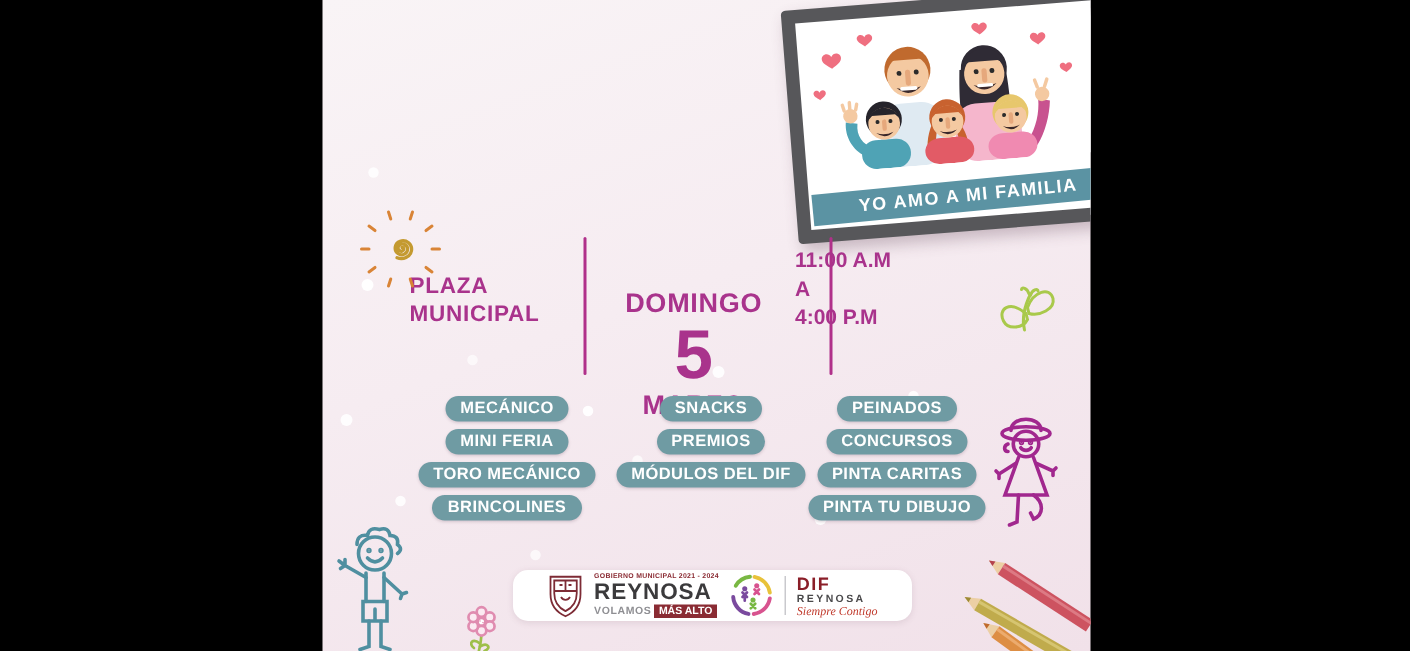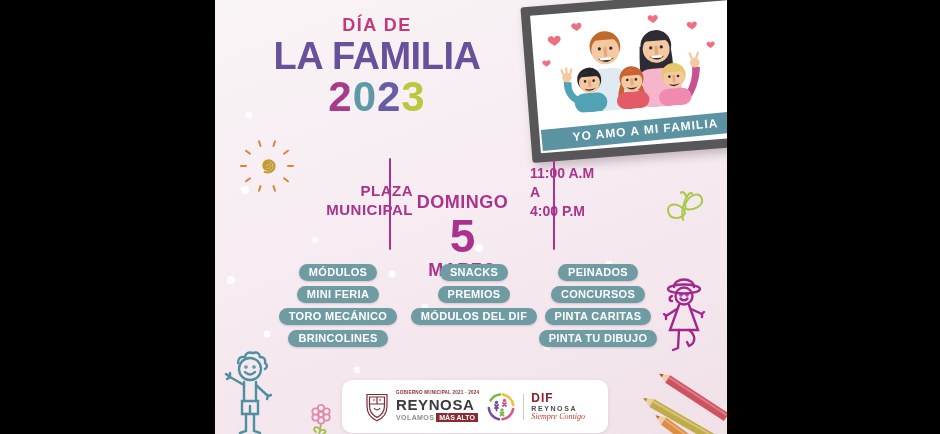--- a/index.html
+++ b/index.html
@@ -23,41 +23,41 @@
   
   .polaroid{position:absolute;left:310px;top:0px;width:202px;height:128px;
             background:#fff;border:9px solid #57575a;border-radius:3px;
             transform:rotate(-4.5deg);transform-origin:40% 40%;
             box-shadow:3px 5px 10px rgba(90,60,80,.30);padding:5px;}
   .photo{width:192px;height:96px;overflow:hidden;background:#fff;}
   .photo-banner{position:absolute;left:2px;right:2px;bottom:4px;height:21px;background:#5b93a3;
             color:#fff;font-weight:800;font-size:12px;letter-spacing:1px;text-align:center;
             line-height:21px;transform:rotate(-1deg);}
   
-  .venue{position:absolute;left:58px;top:182px;width:140px;text-align:right;
+  .venue{position:absolute;left:58px;top:182px;width:140px;text-align:left;
          color:#a9338c;font-weight:700;font-size:15px;line-height:1.25;letter-spacing:.5px;}
   .vdiv{position:absolute;width:2px;height:92px;top:158px;background:#b0308a;border-radius:1px;}
   .vdiv1{left:174px;} .vdiv2{left:338px;}
   .date-block{position:absolute;left:190px;top:158px;width:115px;text-align:center;
               color:#a9338c;font-weight:800;line-height:1;margin-top:35px;}
   .date-day{font-size:18px;letter-spacing:.5px;}
   .date-num{font-size:46px;margin:2px 0 2px 0;}
   .date-month{font-size:18px;letter-spacing:.5px;}
   .time-block{position:absolute;left:315px;top:164px;width:120px;text-align:left;
               color:#a9338c;font-weight:700;font-size:14px;line-height:1.35;}
   
   .pill-col{position:absolute;top:264px;display:flex;flex-direction:column;align-items:center;gap:5px;}
   .col1{left:40px;width:166px;} .col2{left:176px;width:166px;} .col3{left:300px;width:166px;}
   .pill{background:#6f9ba3;color:#fff;font-weight:700;font-size:11px;letter-spacing:.3px;
         padding:2px 10px 3px 10px;border-radius:10px;white-space:nowrap;
         box-shadow:0 1px 2px rgba(120,90,110,.25);}
   .free-label{position:absolute;left:157px;top:352px;width:200px;text-align:center;
               color:#b12e87;font-weight:800;font-size:14px;letter-spacing:.3px;}
   
-  .logo-bar{position:absolute;left:127px;top:380px;width:266px;height:53px;background:#fff;
+  .logo-bar{position:absolute;left:127px;top:380px;width:266px;height:34px;background:#fff;
             border-radius:10px;display:flex;align-items:center;justify-content:center;gap:7px;
             box-shadow:0 1px 4px rgba(120,90,110,.15);}
   .gov-text{display:flex;flex-direction:column;line-height:1;}
   .gov-line{font-size:4.6px;font-weight:700;color:#8a2b33;letter-spacing:.2px;}
   .gov-city{font-size:15px;font-weight:800;color:#3b3a3c;letter-spacing:.6px;margin-top:1px;}
   .gov-slogan{display:flex;align-items:center;gap:2px;margin-top:1px;}
   .gov-volamos{font-size:7px;font-weight:700;color:#8f8f93;letter-spacing:.4px;}
   .gov-badge{font-size:7px;font-weight:800;color:#fff;background:#8a2b33;padding:0 3px;line-height:9px;}
   .logo-divider{width:1px;height:26px;background:#c9c9cd;}
   .dif-text{display:flex;flex-direction:column;line-height:1;}
@@ -73,25 +73,20 @@
   .boy{left:5px;top:346px;}
   .flower{left:92px;top:402px;}
   .pencils{right:-4px;bottom:-4px;}
 </style>
 </head>
 <body>
 
 <div class="poster">
   <div class="dots"></div>
 
-  <div class="title-block">
-    <div class="title-top">DÍA DE</div>
-    <div class="title-main">LA FAMILIA</div>
-    <div class="title-year"><span class="year-digit" style="color: rgb(166, 58, 139);">2</span><span class="year-digit" style="color: rgb(91, 154, 166);">0</span><span class="year-digit" style="color: rgb(103, 93, 165);">2</span><span class="year-digit" style="color: rgb(183, 201, 62);">3</span></div>
-  </div>
 
   <div class="polaroid">
     <div class="photo">
       <svg width="192" height="96" viewBox="0 0 200 100">
 
         <g fill="#ef6f80">
           <path d="M18 20 c-2-4-7.5-2-6.6 1.8 c.6 2.8 4.6 4.6 6.6 6.4 c2-1.8 6-3.6 6.6-6.4 C25.5 18 20 16 18 20 z"></path>
           <path d="M42 8 c-1.6-3.2-6-1.6-5.3 1.4 c.5 2.2 3.7 3.7 5.3 5.1 c1.6-1.4 4.8-2.9 5.3-5.1 C48 6.4 43.6 4.8 42 8 z"></path>
           <path d="M122 6 c-1.6-3.2-6-1.6-5.3 1.4 c.5 2.2 3.7 3.7 5.3 5.1 c1.6-1.4 4.8-2.9 5.3-5.1 C128 4.4 123.6 2.8 122 6 z"></path>
           <path d="M162 16 c-1.6-3.2-6-1.6-5.3 1.4 c.5 2.2 3.7 3.7 5.3 5.1 c1.6-1.4 4.8-2.9 5.3-5.1 C168 14.4 163.6 12.8 162 16 z"></path>
@@ -170,21 +165,21 @@
     <div class="date-month">MARZO</div>
   </div>
   <div class="vdiv vdiv2"></div>
   <div class="time-block">
     <div>11:00 A.M</div>
     <div>A</div>
     <div>4:00 P.M</div>
   </div>
 
   <div class="pill-col col1">
-    <span class="pill">MÓDULOS</span>
+    <span class="pill">MECÁNICO</span>
     <span class="pill">MINI FERIA</span>
     <span class="pill">TORO MECÁNICO</span>
     <span class="pill">BRINCOLINES</span>
   </div>
   <div class="pill-col col2">
     <span class="pill">SNACKS</span>
     <span class="pill">PREMIOS</span>
     <span class="pill">MÓDULOS DEL DIF</span>
   </div>
   <div class="pill-col col3">

